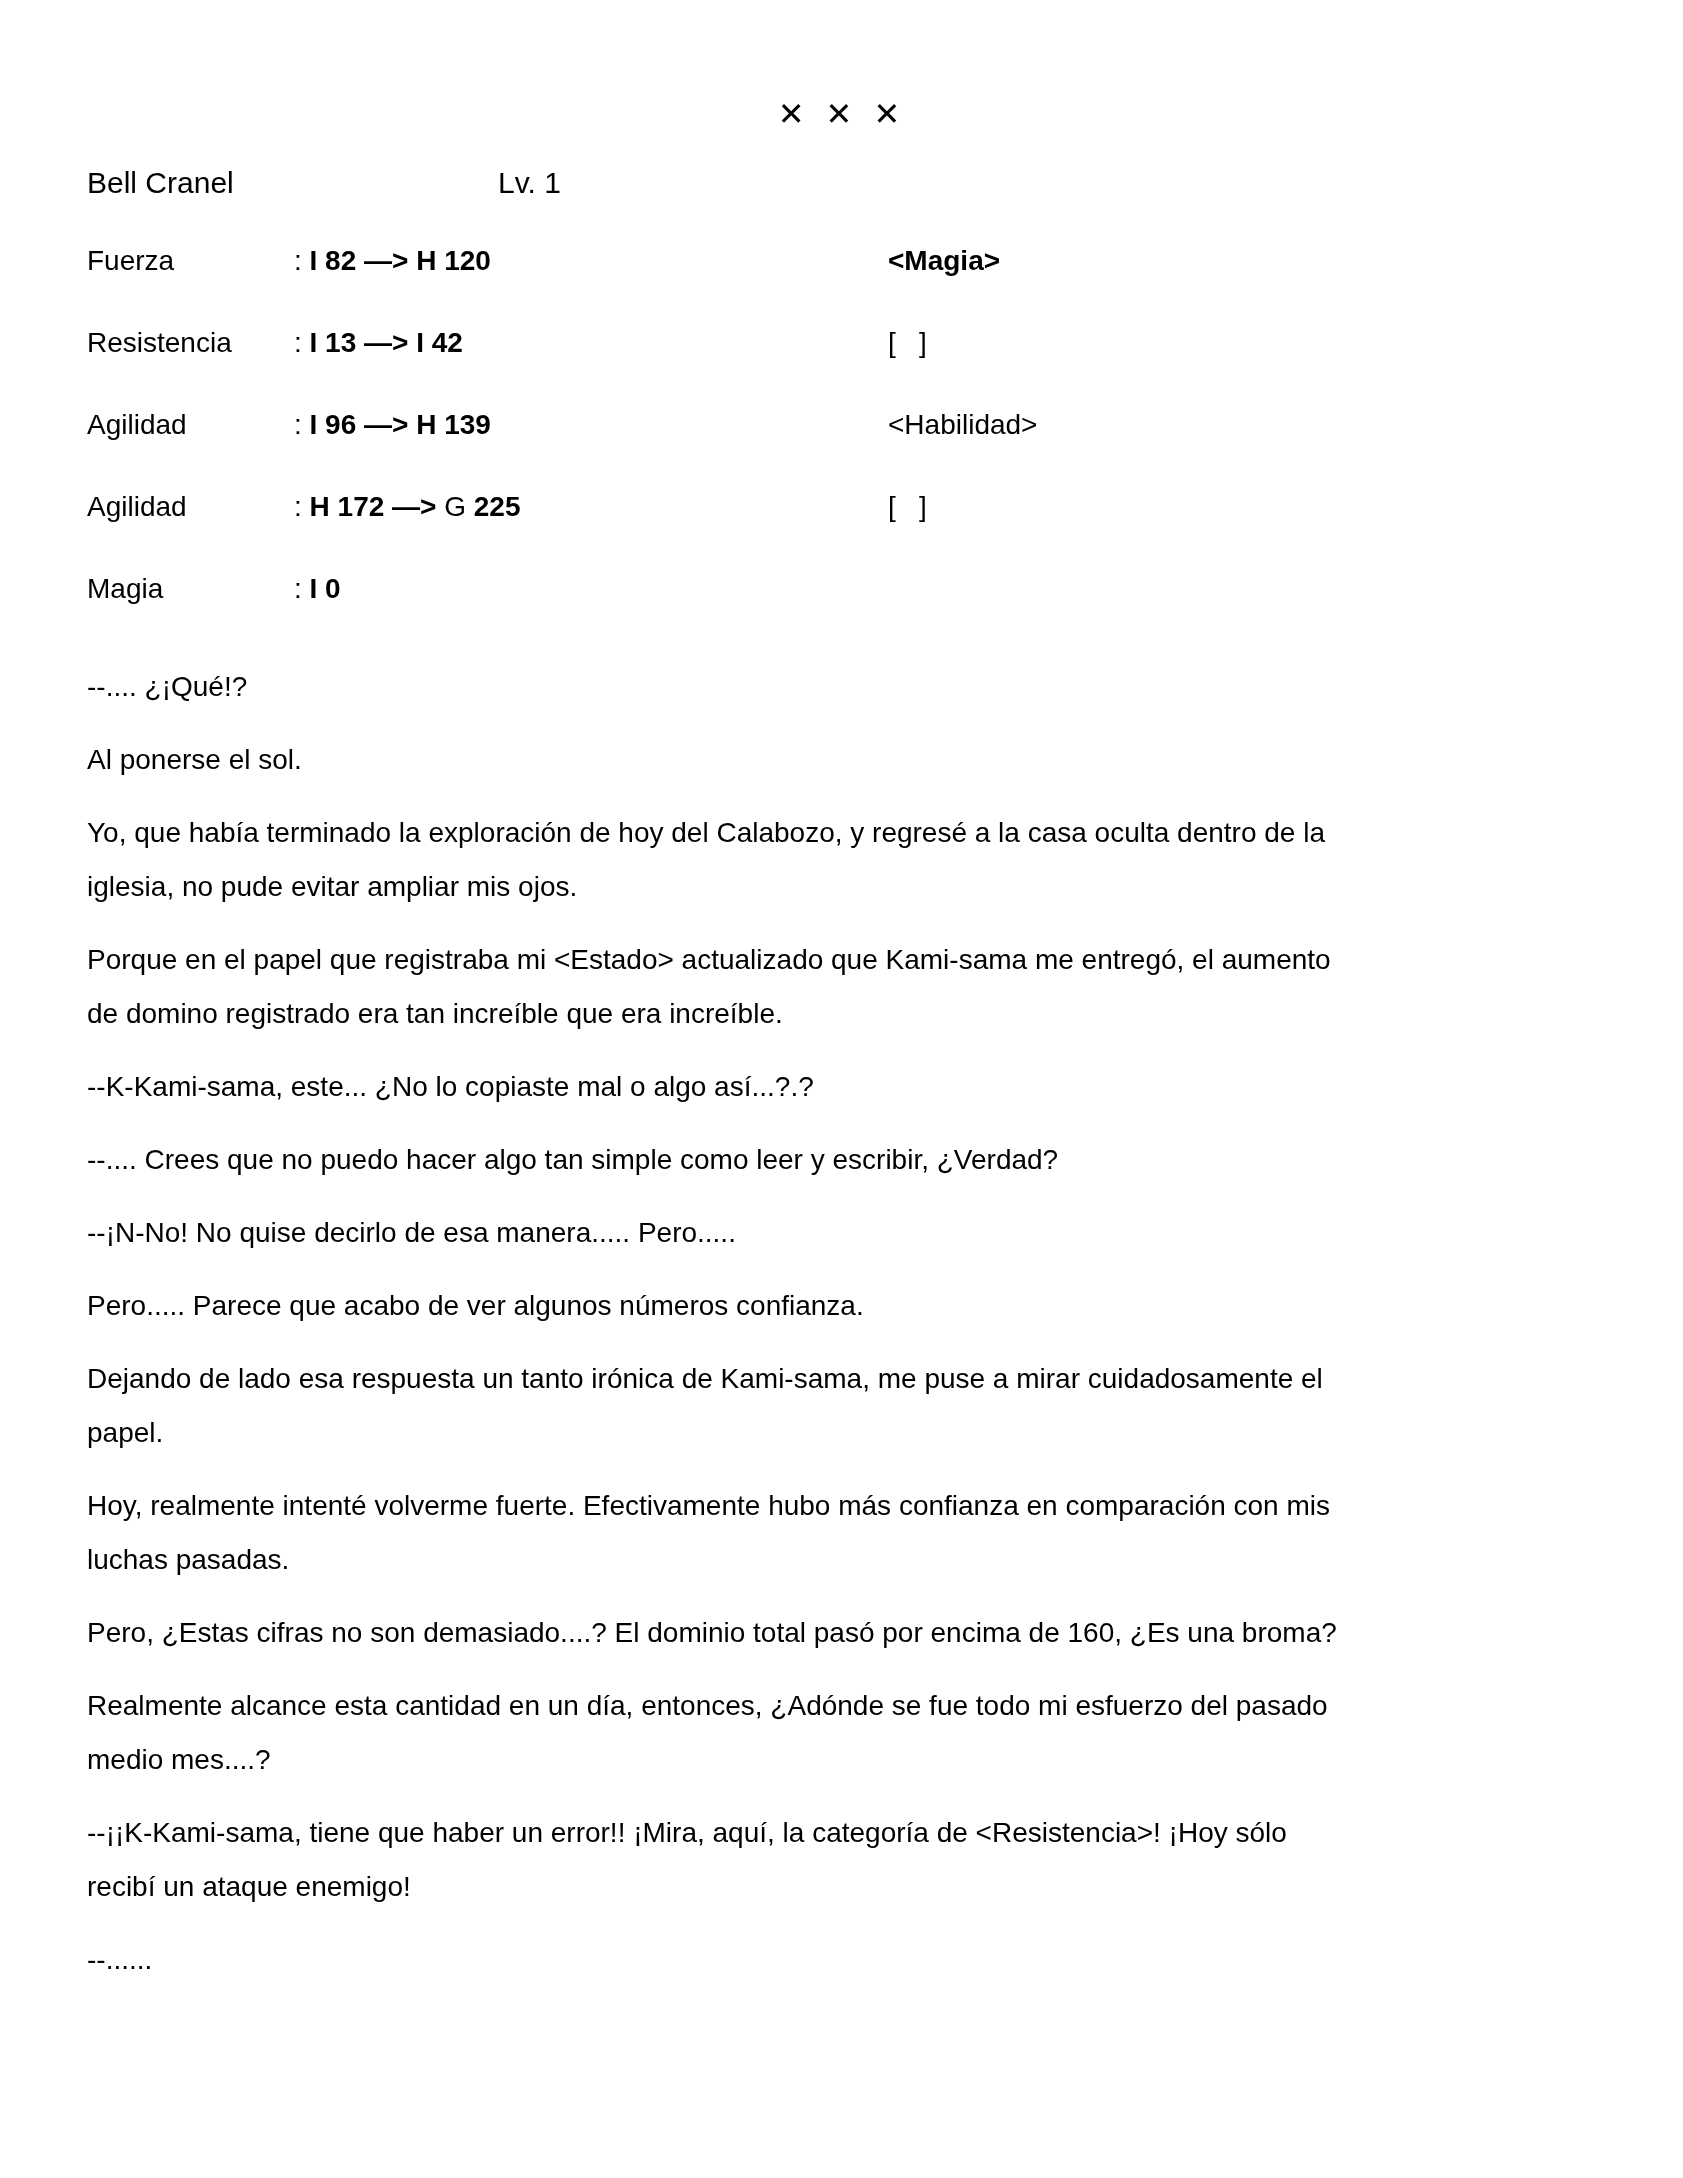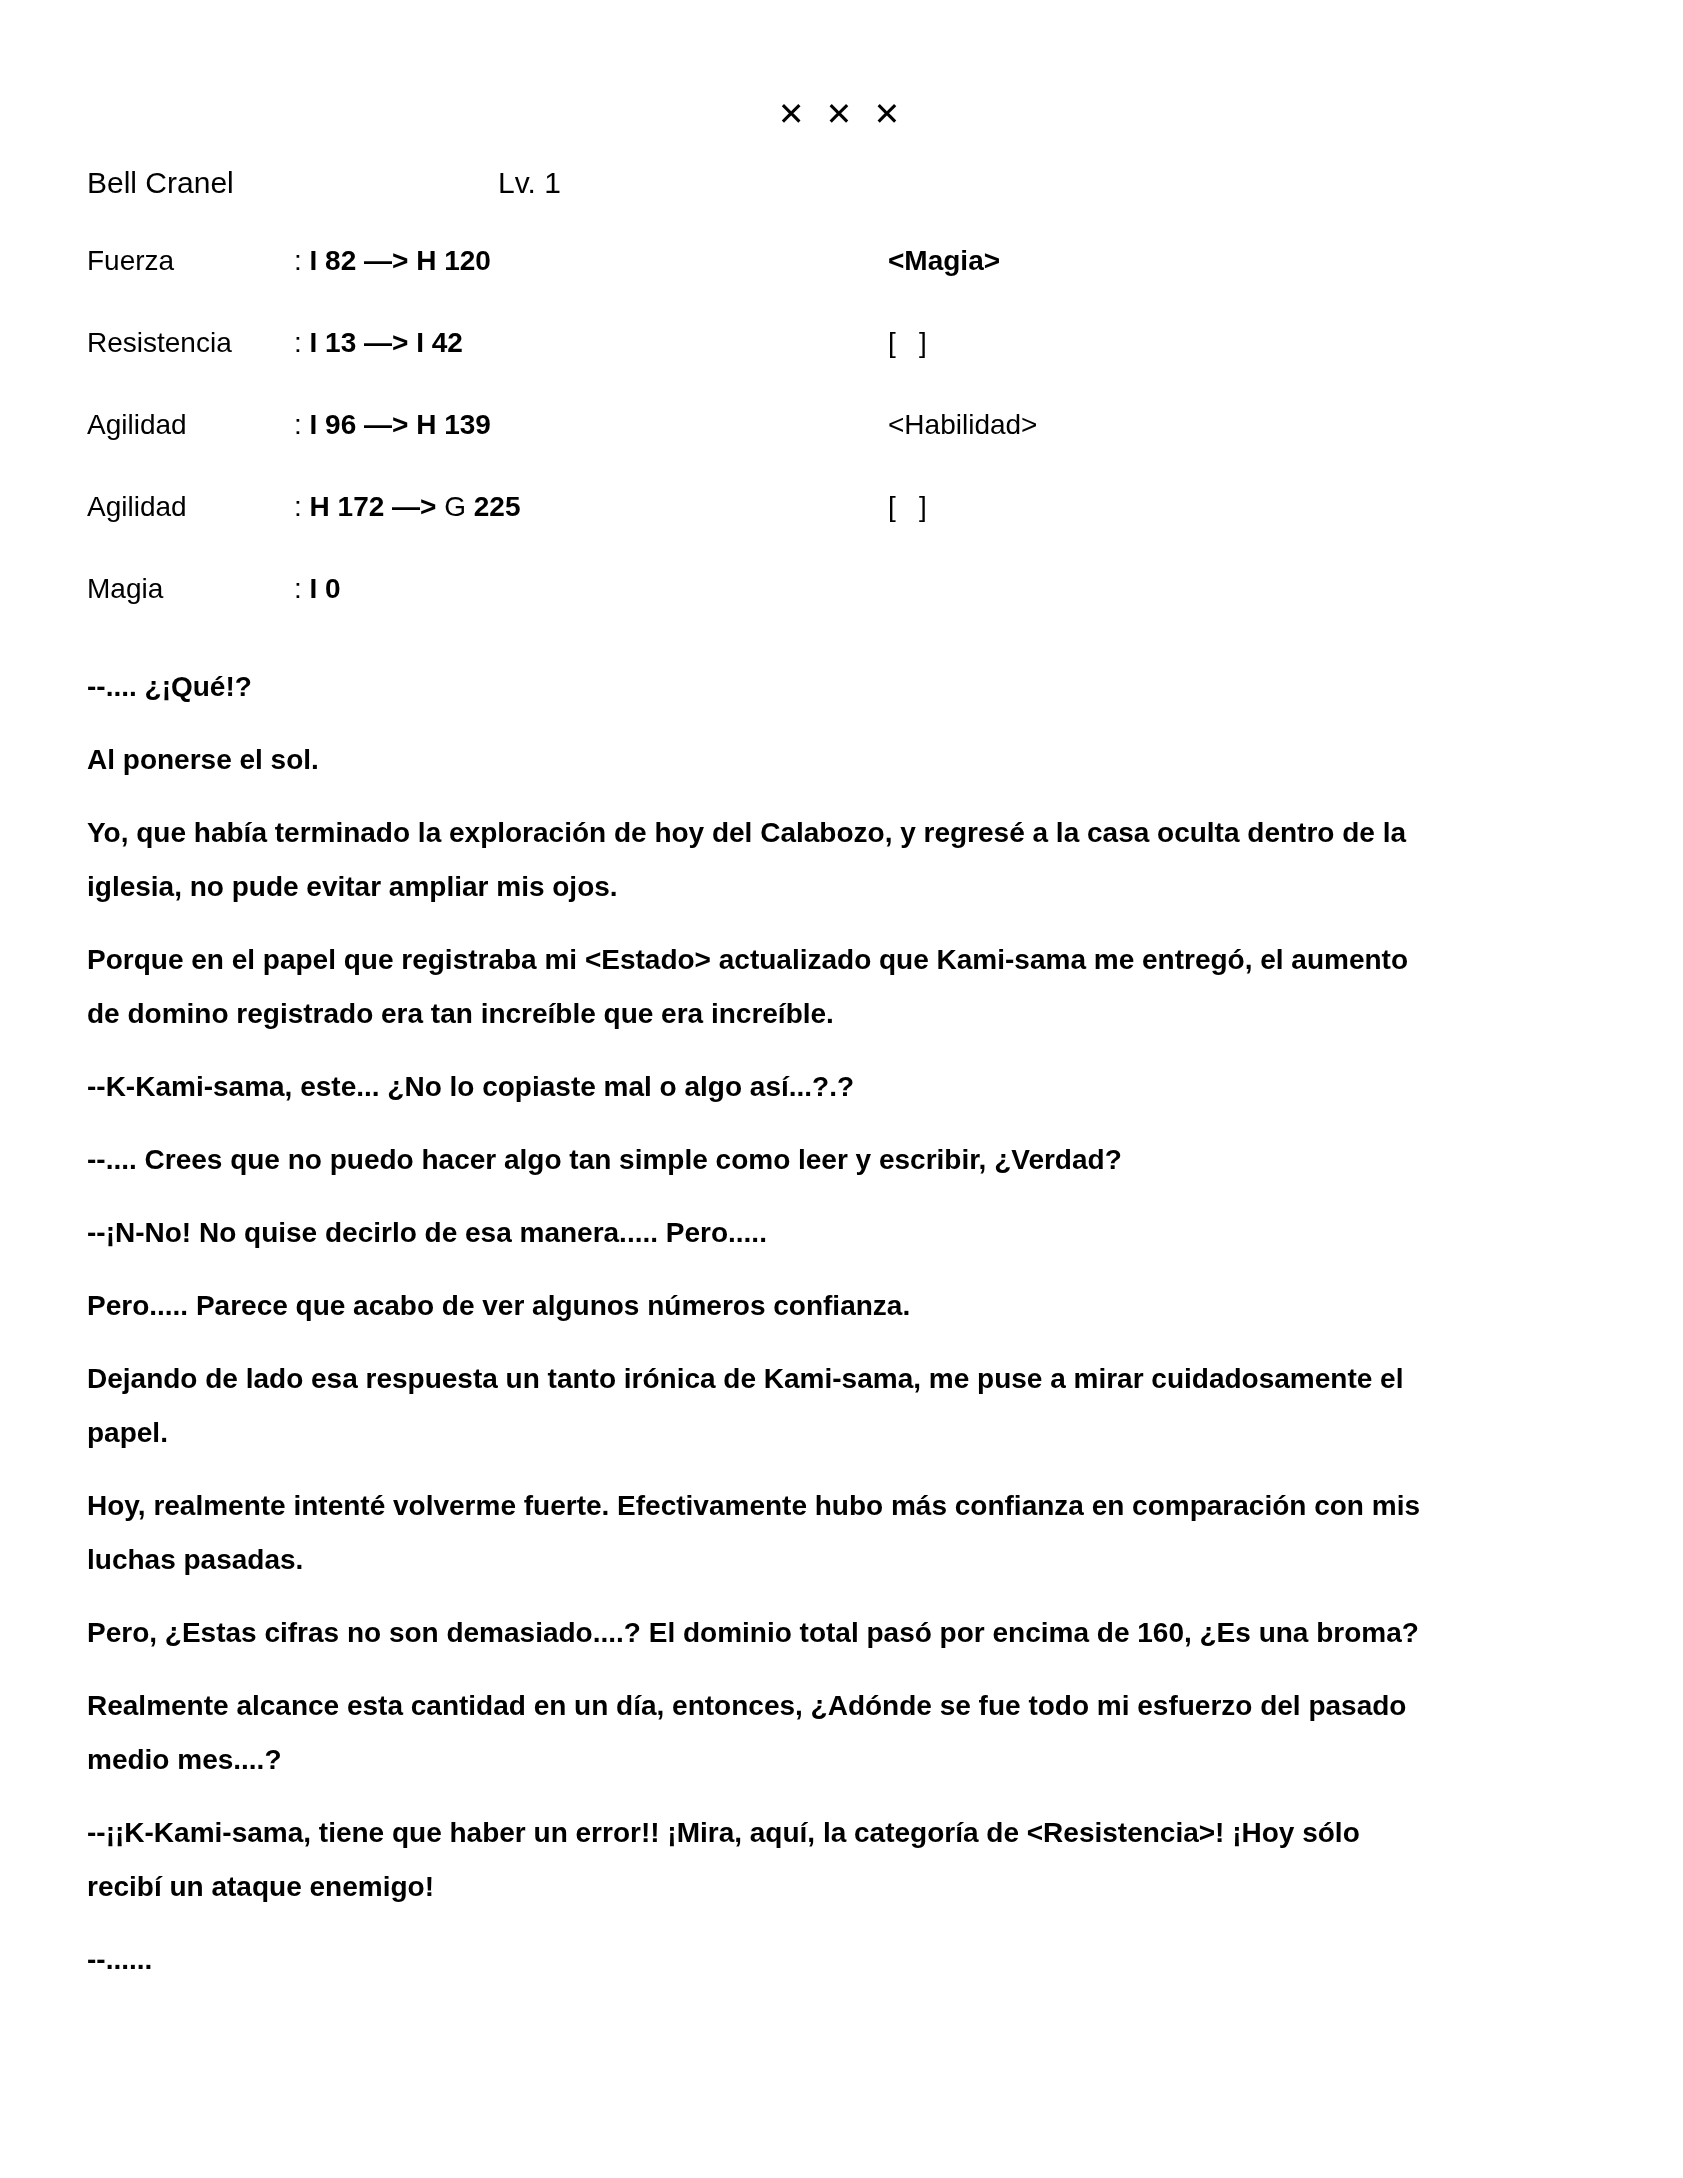--- a/index.html
+++ b/index.html
@@ -38,21 +38,20 @@
   }
   .stat-row:last-child { margin-bottom: 18px; }
   .stat-label { display: inline-block; width: 207px; }
   .b { font-weight: 700; }
   .stat-right { position: absolute; left: 801px; top: 0; }
   .body-text { margin-top: 51px; font-size: 28px; }
   .body-text p {
     margin: 0 0 19px 0;
     line-height: 54px;
     white-space: pre-line;
-    font-weight: bold;
   }
 </style>
 </head>
 <body>
 
 <div class="page">
 
   <div class="section-break">✕ ✕ ✕</div>
 
   <div class="sheet-header">

